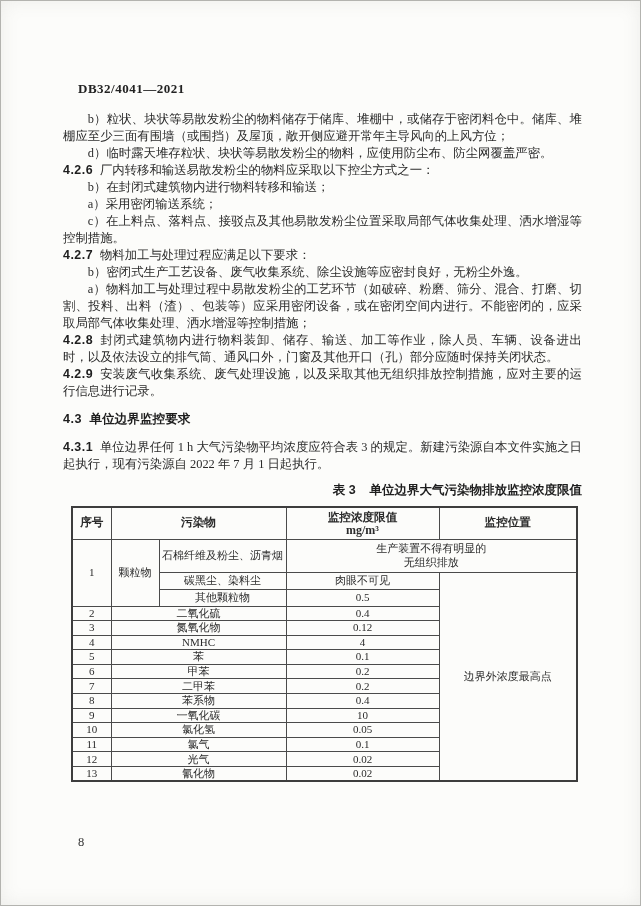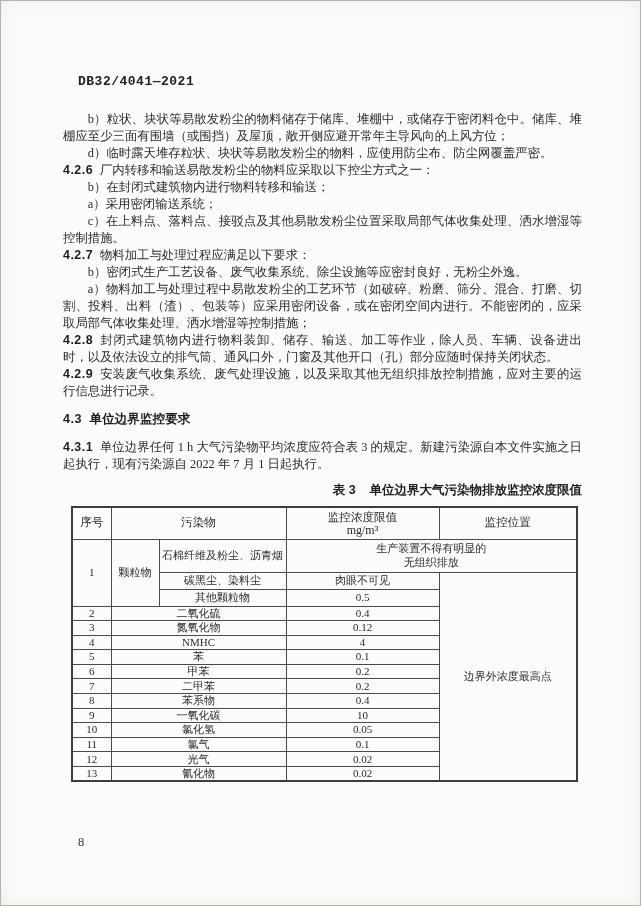--- a/index.html
+++ b/index.html
@@ -7,22 +7,22 @@
     position:relative;
     width:639px;height:904px;
     background:#fcfcfa;
     border:1px solid #b3b3af;
     font-family:"Liberation Serif","DejaVu Serif",serif;
     color:#2b2b2b;
     overflow:hidden;
     box-shadow:inset 0 0 18px rgba(120,120,115,0.12);
   }
   .doc-code{
-    position:absolute;top:73px;left:77px;
-    font-family:Liberation Mono, monospace;
+    position:absolute;top:80px;left:77px;
+    font-family:Liberation Serif, serif;
     font-weight:bold;font-size:13px;letter-spacing:0.5px;color:#222;text-align:center;
   }
   .content{
     position:absolute;top:110px;left:62px;width:519px;
     font-size:12.4px;line-height:17px;text-align:justify;
   }
   .content p{margin:0;padding:0;}
   .item{text-indent:2em;}
   .clause{text-indent:0;}
   .cnum{
@@ -47,21 +47,21 @@
     width:505px;margin-left:8px;
     border:2px solid #3d3d3d;
   }
   table.monitor td{
     border:1px solid #4a4a4a;
     text-align:center;vertical-align:middle;
     font-size:11px;line-height:1.2;color:#2b2b2b;
     padding:0 2px;overflow:hidden;
   }
   tr.h{height:32px;}
-  tr.h td{font-size:11.6px;}
+  tr.h td{font-size:11.6px;font-weight:bold;}
   tr.r1a{height:33px;}
   tr.r1b,tr.r1c{height:17px;}
   tr.rs{height:14.6px;}
   td .u{display:block;font-size:12px;line-height:11px;}
   td .l1,td .l2{display:block;line-height:13.5px;}
   .page-num{
     position:absolute;top:834px;left:77px;
     font-size:12.5px;color:#333;
   }
 </style>

